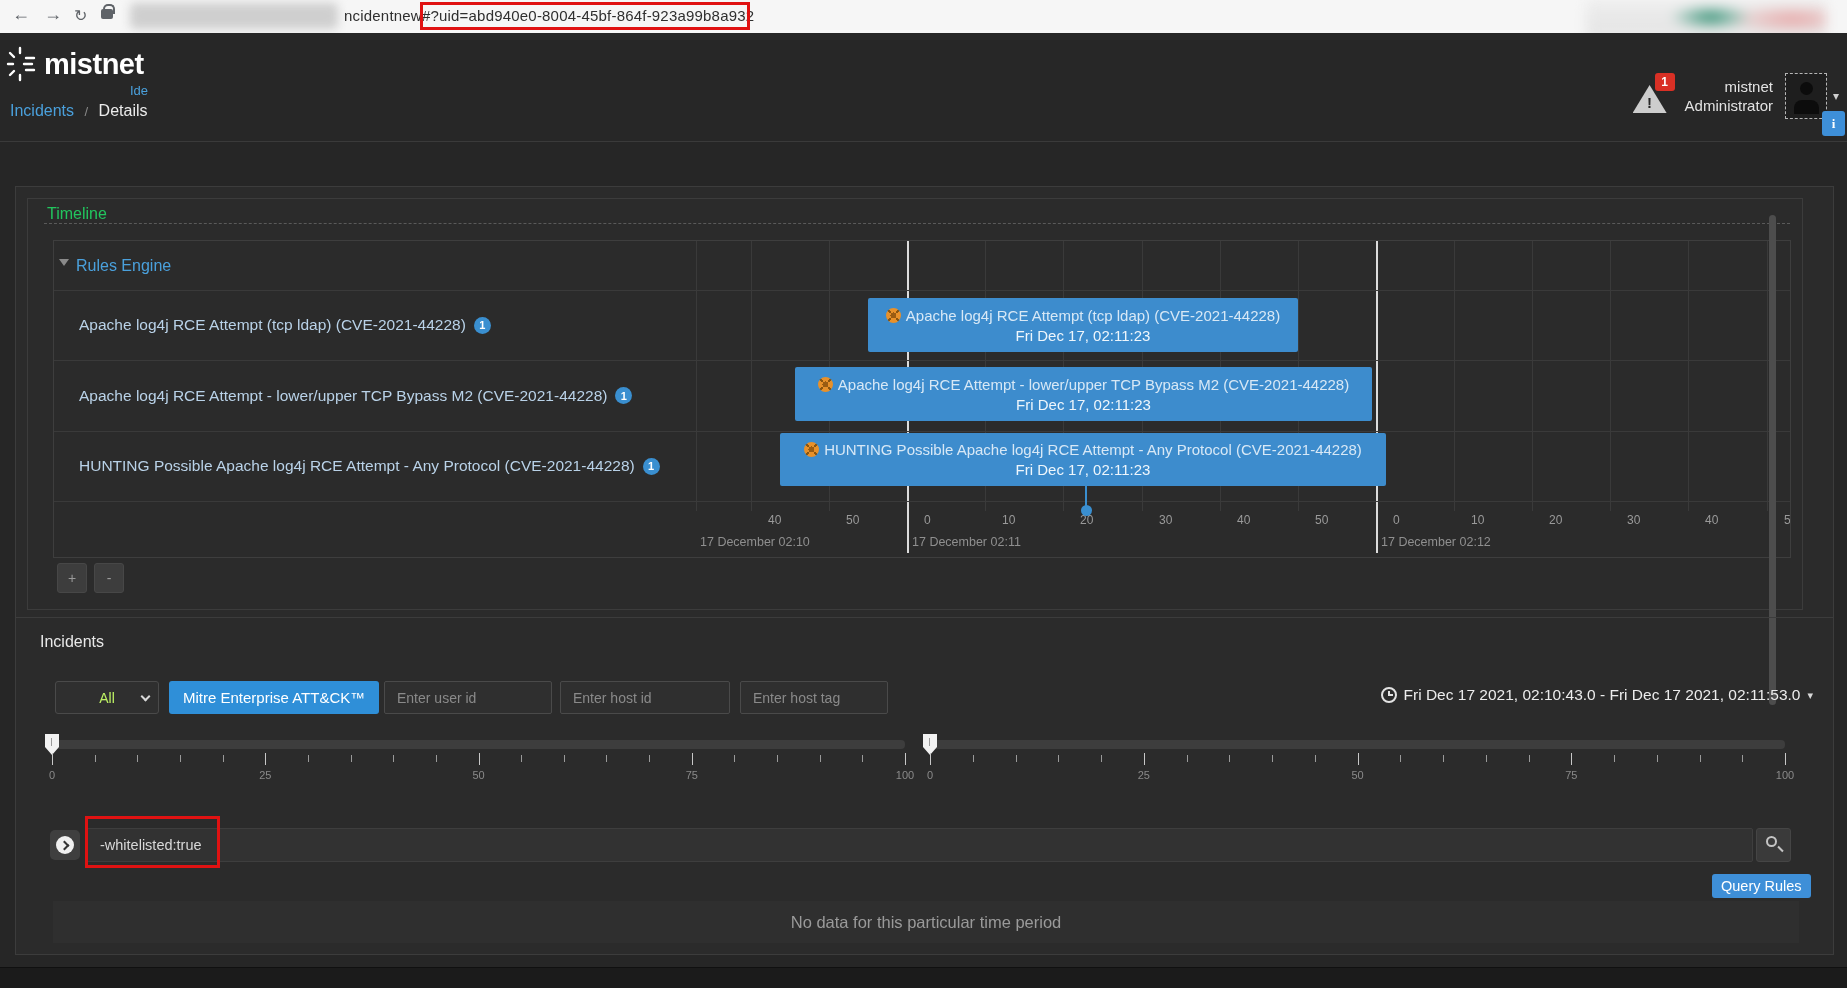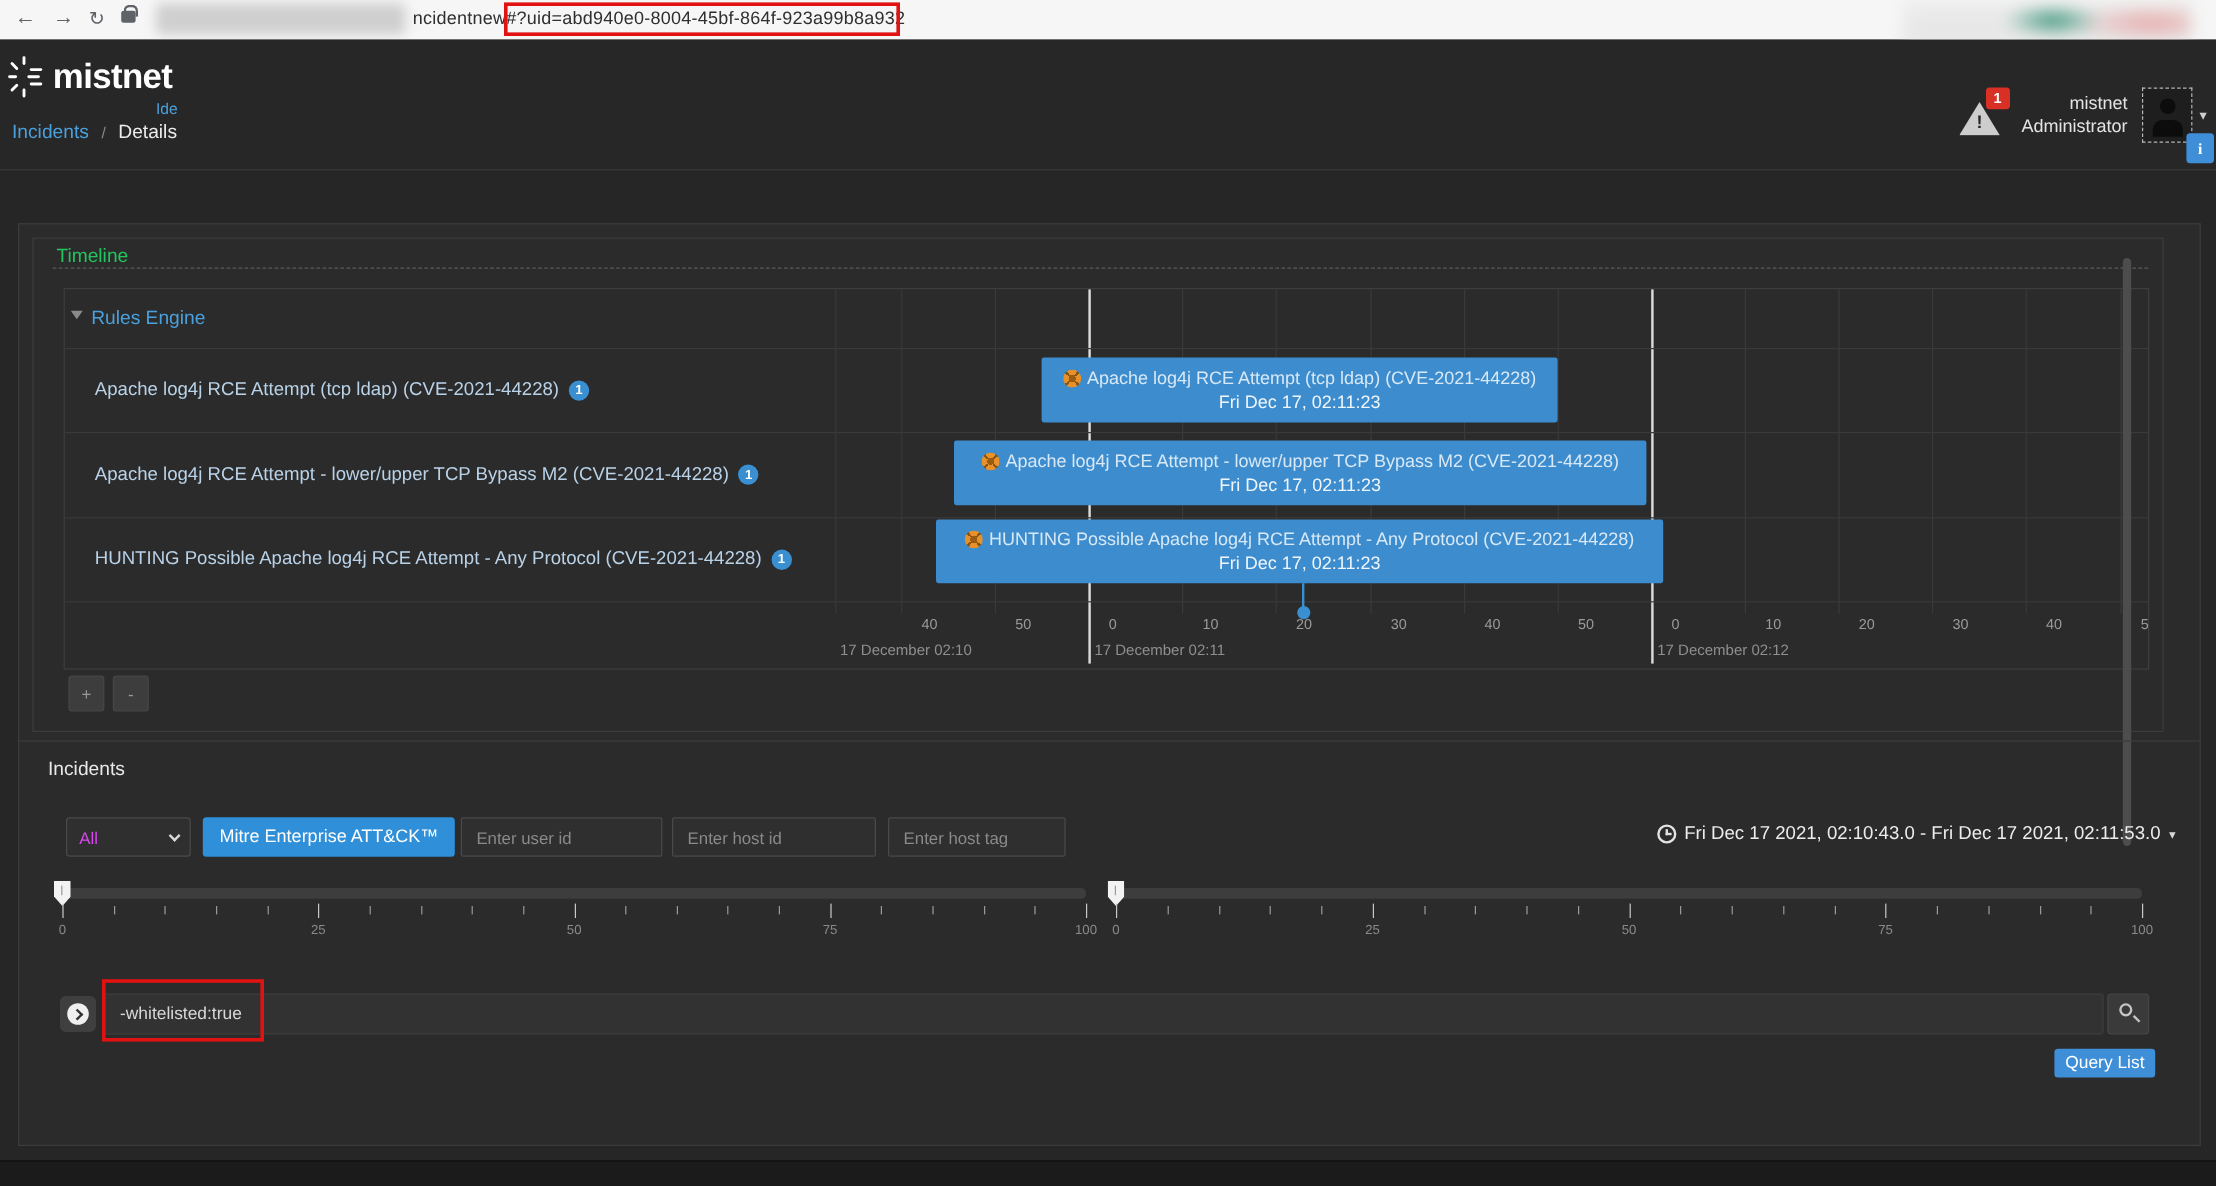--- a/index.html
+++ b/index.html
@@ -94,21 +94,21 @@
   .marker-line { position:absolute; width:2px; background:#3a8fd0; }
   .marker-dot { position:absolute; width:11px; height:11px; border-radius:50%; background:#3a8fd0; }
   .chart-scroll { position:absolute; left:1769px; top:215px; width:7px; height:490px; background:#4d4d4d; border-radius:4px; }
 
   .zoom-btn { position:absolute; width:30px; height:30px; top:563px; background:#3d3d3d; border:1px solid #474747; border-radius:3px;
     color:#9a9a9a; font-size:14px; cursor:pointer; }
 
   
   .activity-title { position:absolute; left:40px; top:633px; color:#e8e8e8; font-size:16px; }
   .select-all { position:absolute; left:55px; top:681px; width:104px; height:33px; background:#2f2f2f; border:1px solid #4a4a4a; border-radius:3px;
-    color:#d946ef; font-size:14px; display:flex; align-items:center; padding:4px 10px; cursor:pointer; }
+    color:#bef264; font-size:14px; display:flex; align-items:center; padding:4px 10px; cursor:pointer;justify-content:center; }
   .select-chev { position:absolute; right:9px; top:11px; width:7px; height:7px; border-right:2px solid #d8d8d8; border-bottom:2px solid #d8d8d8; transform:rotate(45deg); }
   .mitre-btn { position:absolute; left:169px; top:681px; height:33px; background:#2f8fd8; border:none; border-radius:3px;
     color:#fff; font-size:15px; padding:0 14px; cursor:pointer; }
   .filter-input { position:absolute; top:681px; height:33px; background:#2f2f2f; border:1px solid #4a4a4a; border-radius:2px;
     color:#e8e8e8; font-size:14px; padding:0 12px; font-family:"Liberation Sans",sans-serif; }
   .filter-input::placeholder { color:#8a8a8a; }
   #input-user { left:384px; width:168px; }
   #input-host { left:560px; width:170px; }
   #input-tag  { left:740px; width:148px; }
 
@@ -438,17 +438,20 @@
 
   <button class="chev-btn">
     <span class="chev-circle"></span>
   </button>
   <input class="search-input" value="-whitelisted:true" style="">
   <button class="search-btn">
     <span class="mag-icon"></span>
   </button>
   <div class="red-box" id="search-redbox"></div>
 
-  <button class="query-list-btn">Query List</button>
-
+  <button class="query-list-btn">Query Rules</button>
+
+  <div class="no-data-row">
+    <span>No data for this particular time period</span>
+  </div>
 
   <div class="footer-bar"></div>
 </div>
 
 </body></html>

